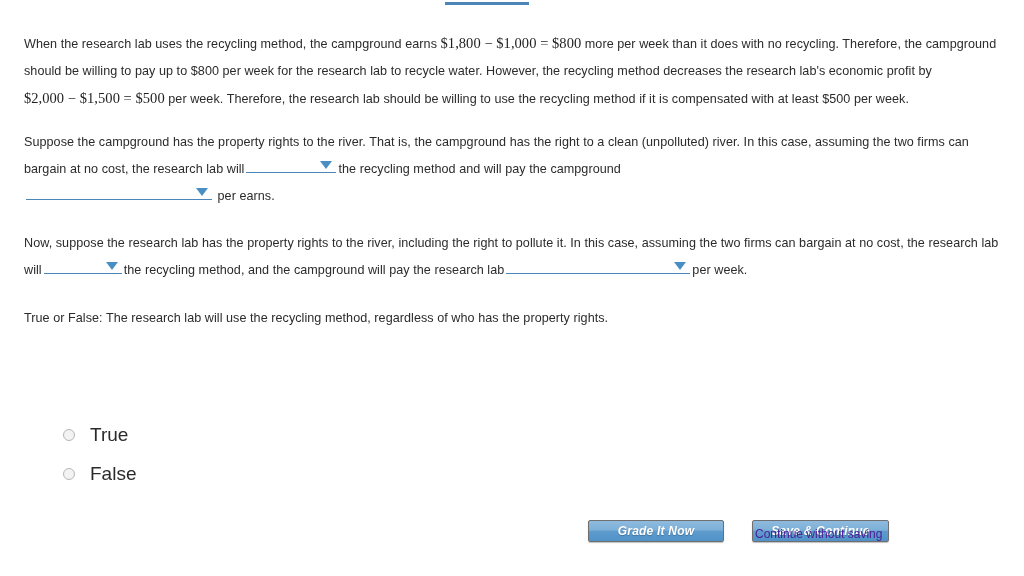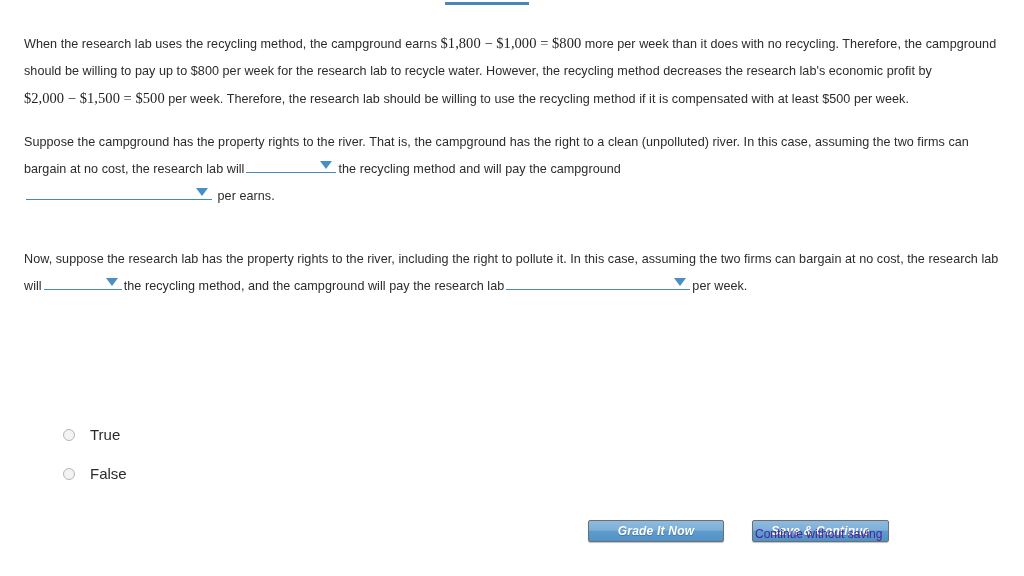--- a/index.html
+++ b/index.html
@@ -34,21 +34,21 @@
   }
 
   .para {
     font-size: 12.6px;
     line-height: 27px;
     color: #2b2b2b;
     letter-spacing: 0.05px;
   }
   .para.p1 { margin: 0 0 16px 0; }
   .para.p2 { margin: 4px 0 0 0; }
-  .para.p3 { margin: 36px 0 0 0; }
+  .para.p3 { margin: 20px 0 0 0; }
   .para.p4 { margin: 20px 0 0 0; }
   .para.p5 { margin: 21px 0 0 0; }
 
   .math {
     font-family: "Liberation Serif", serif;
     font-size: 14.5px;
     color: #1f1f1f;
     white-space: nowrap;
   }
 
@@ -94,21 +94,21 @@
     width: 12px;
     height: 12px;
     border-radius: 50%;
     border: 1px solid #b6b6b6;
     background: #f3f3f3;
     box-sizing: border-box;
     cursor: pointer;
     flex: none;
   }
   .radio-label {
-    font-size: 15px;
+    font-size: 19px;
     color: #2b2b2b;
     margin-left: 15px;
     white-space: nowrap;
   }
 
   
   .btn {
     position: absolute;
     height: 22px;
     border: 1px solid #6f6f6f;
@@ -156,20 +156,21 @@
 
   <p class="para p1"><span>When the research lab uses the recycling method, the campground earns </span><span class="math">$1,800 − $1,000 = $800</span><span> more per week than it does with no recycling. Therefore, the campground should be willing to pay up to $800 per week for the research lab to recycle water. However, the recycling method decreases the research lab's economic profit by </span><span class="math">$2,000 − $1,500 = $500</span><span> per week. Therefore, the research lab should be willing to use the recycling method if it is compensated with at least $500 per week.</span></p>
 
   <p class="para p2"><span>Suppose the campground has the property rights to the river. That is, the campground has the right to a clean (unpolluted) river. In this case, assuming the two firms can bargain at no cost, the research lab will</span><span class="dd dd-w90"><span class="caret"></span></span><span>the recycling method and will pay the campground</span><br><span class="dd dd-w186"><span class="caret"></span></span>
     <span>per earns.</span></p>
 
   <p class="para p3"><span>Now, suppose the research lab has the property rights to the river, including the right to pollute it. In this case, assuming the two firms can bargain at no cost, the research lab will</span><span class="dd dd-w78"><span class="caret"></span></span><span>the recycling method, and the campground will pay the research lab</span><span class="dd dd-w184"><span class="caret"></span></span><span>per</span>
     <span>week.</span></p>
 
 
+  <p class="para p5">True or False: The research lab will use the recycling method, regardless of who has the property rights.</p>
 
 </div>
 
 <div class="radios">
   <div class="radio-row">
     <span class="radio-dot"></span>
     <span class="radio-label">True</span>
   </div>
   <div class="radio-row">
     <span class="radio-dot"></span>

